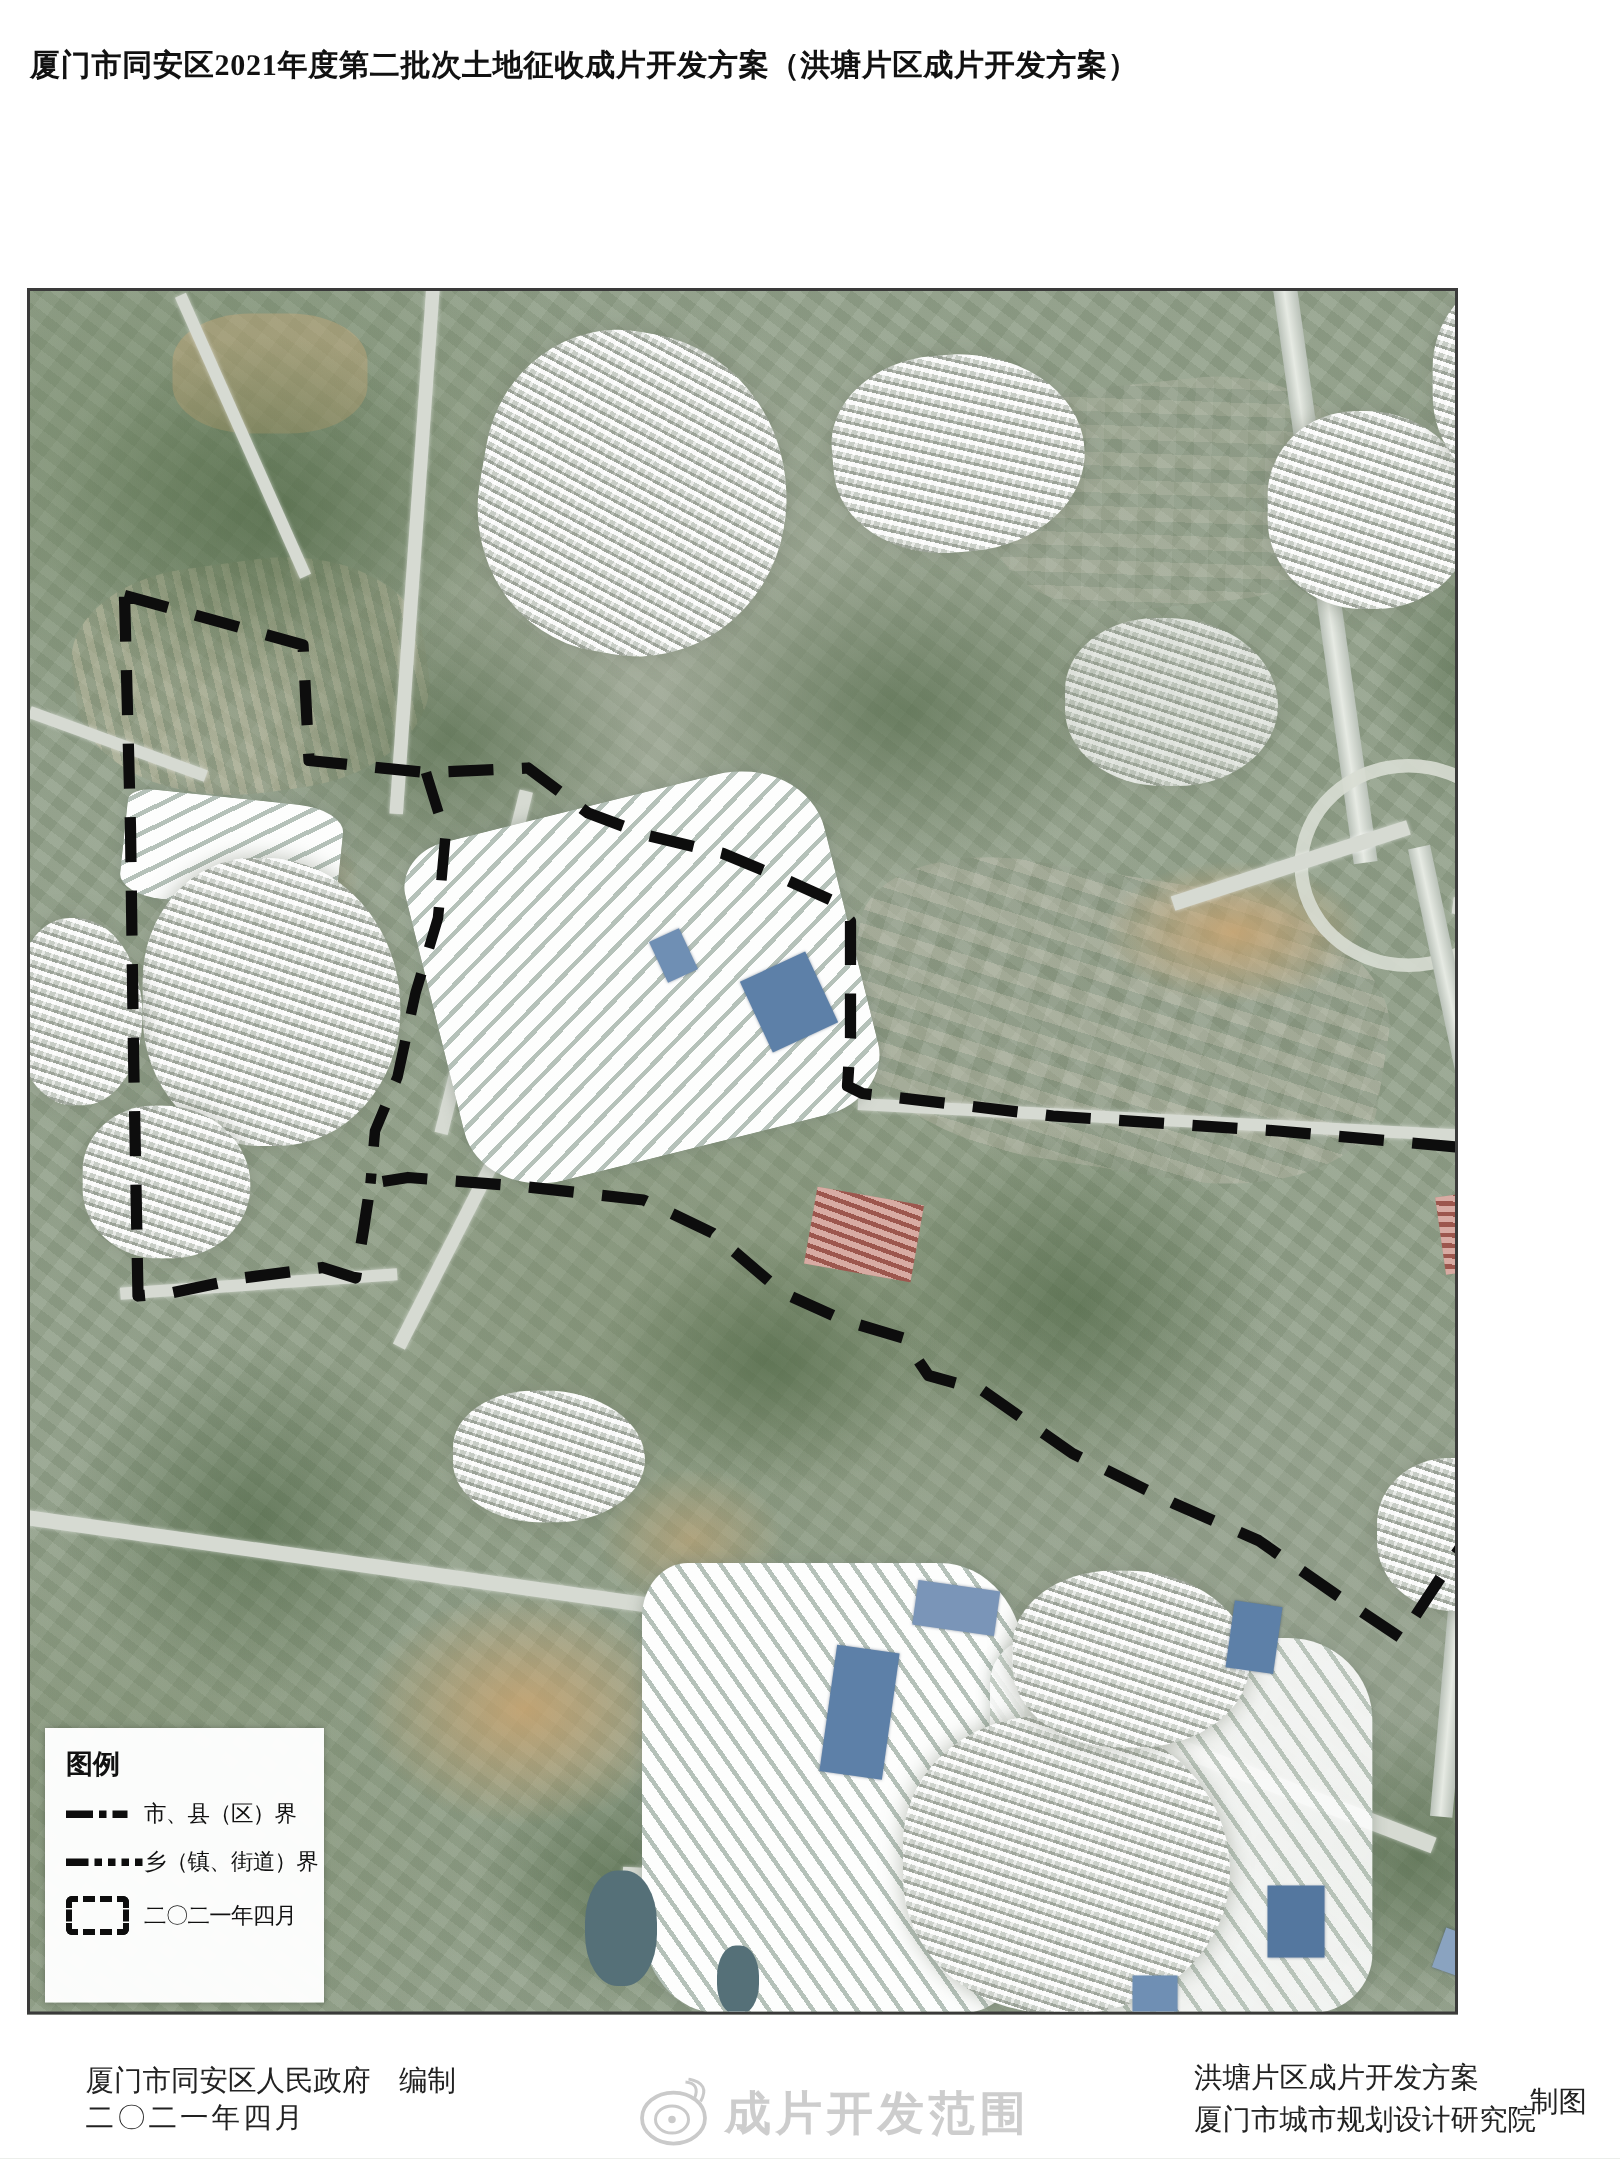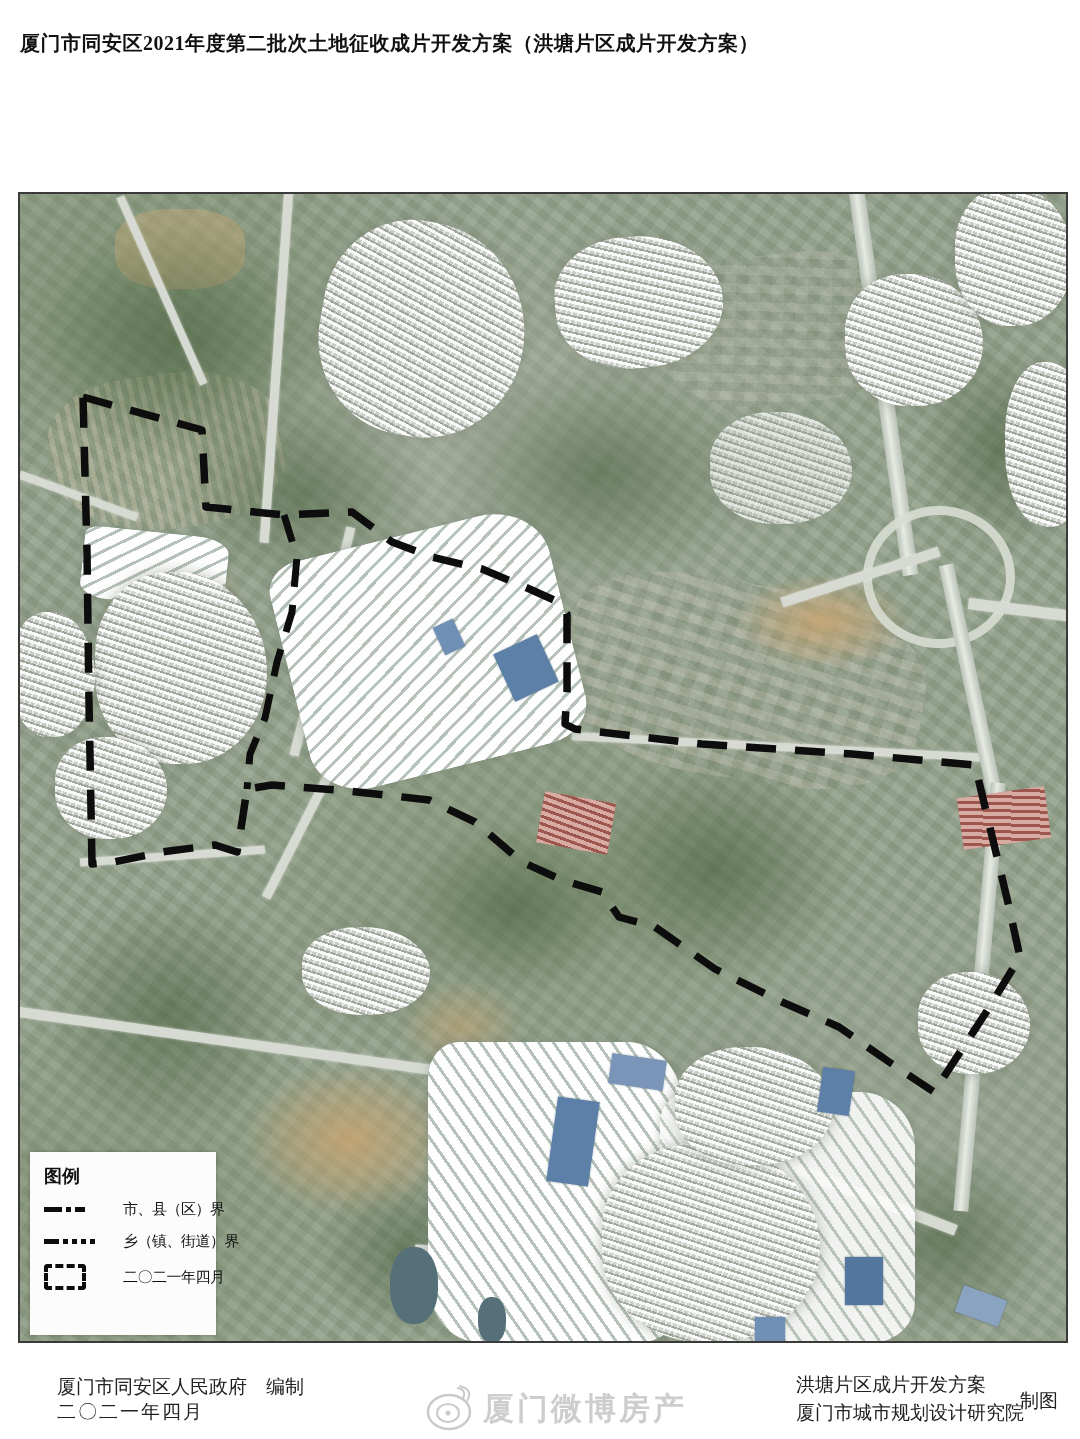--- a/index.html
+++ b/index.html
@@ -2,21 +2,21 @@
 <html><head>
 <meta charset="utf-8">
 <style>
   html,body{margin:0;padding:0;background:#ffffff;}
   #page{position:relative;width:1080px;height:1439px;background:#ffffff;overflow:hidden;
         font-family:"Liberation Serif","DejaVu Serif",serif;color:#1a1a1a;}
   
   #doc-title{position:absolute;left:20px;top:30px;width:1040px;font-size:20px;font-weight:bold;
              letter-spacing:0.5px;color:#111;}
   
-  #map{position:absolute;left:18px;top:192px;width:1050px;height:1151px;overflow:hidden;
+  #map{position:absolute;left:18px;top:192px;width:954px;height:1151px;overflow:hidden;
        border:2px solid #3a3a3a;box-sizing:border-box;
        background-color:#94a28c;
        background-image:
          radial-gradient(ellipse 420px 300px at 12% 10%, rgba(106,128,92,.55), transparent 70%),
          radial-gradient(ellipse 520px 340px at 45% 22%, rgba(176,180,166,.50), transparent 72%),
          radial-gradient(ellipse 620px 420px at 86% 82%, rgba(156,164,150,.40), transparent 70%),
          radial-gradient(ellipse 520px 320px at 50% 60%, rgba(122,138,106,.50), transparent 70%),
          radial-gradient(ellipse 420px 300px at 8% 88%, rgba(116,134,100,.45), transparent 70%),
          repeating-linear-gradient(37deg, rgba(255,255,255,.05) 0 7px, rgba(40,60,35,.06) 7px 14px),
          repeating-linear-gradient(-53deg, rgba(255,255,255,.04) 0 11px, rgba(40,60,35,.05) 11px 22px);}
@@ -43,21 +43,21 @@
   .bluebldg{box-shadow:0 0 2px rgba(30,50,80,.5);}
   .redbldg{background-color:#b06a5f;background-image:repeating-linear-gradient(10deg, rgba(255,235,230,.5) 0 4px, rgba(120,50,45,.35) 4px 7px);}
   .pond{background:#557078;border-radius:45%;}
   .ring{border:9px solid rgba(216,221,211,.9);border-radius:50%;box-sizing:border-box;}
   
   #boundary-svg{position:absolute;left:0;top:0;z-index:50;}
   
   #legend{position:absolute;left:10px;top:958px;width:186px;height:183px;background:rgba(255,255,255,.97);
           z-index:60;box-shadow:0 0 4px rgba(0,0,0,.25);box-sizing:border-box;padding:12px 10px 0 14px;}
   #legend .heading{font-size:18px;font-weight:bold;color:#111;margin-bottom:12px;}
-  .legend-row{display:flex;align-items:center;margin-bottom:13px;gap:27px;}
+  .legend-row{display:flex;align-items:center;margin-bottom:13px;}
   .legend-sym{width:52px;flex:0 0 52px;display:flex;align-items:center;}
   .legend-label{font-size:15px;color:#111;white-space:nowrap;letter-spacing:-0.5px;}
   .seg{background:#0d0d0d;height:5px;display:inline-block;margin-right:4px;}
   .dot{background:#0d0d0d;height:5px;width:5px;display:inline-block;margin-right:4px;}
   .dev-rect{width:34px;height:18px;border:4px dashed #0d0d0d;border-radius:4px;box-sizing:content-box;}
   
   .footer-text{position:absolute;font-size:19px;color:#222;white-space:nowrap;}
   
   #watermark{position:absolute;left:425px;top:1385px;z-index:70;display:flex;align-items:center;
              color:rgba(172,172,172,.8);pointer-events:none;}
@@ -189,16 +189,16 @@
   <div class="footer-text" style="left:796px;top:1400px;">厦门市城市规划设计研究院</div>
   <div class="footer-text" style="left:1020px;top:1388px;">制图</div>
 
   <div id="watermark">
     <svg width="52" height="48" viewBox="0 0 52 48" style="margin-right:6px;opacity:.7;">
       <ellipse cx="24" cy="27" rx="21" ry="17" fill="none" stroke="#b4b4b4" stroke-width="2.5"></ellipse>
       <ellipse cx="23" cy="28" rx="11" ry="9" fill="none" stroke="#b4b4b4" stroke-width="2"></ellipse>
       <circle cx="23" cy="28" r="2.5" fill="#b4b4b4"></circle>
       <path d="M38,14 q4,-10 -6,-11 M42,16 q7,-12 -8,-15" fill="none" stroke="#b4b4b4" stroke-width="2"></path>
     </svg>
-    <span class="wm-text">厦门微博房产</span>
+    <span class="wm-text">成片开发范围</span>
   </div>
 
 </div>
 
 </body></html>

